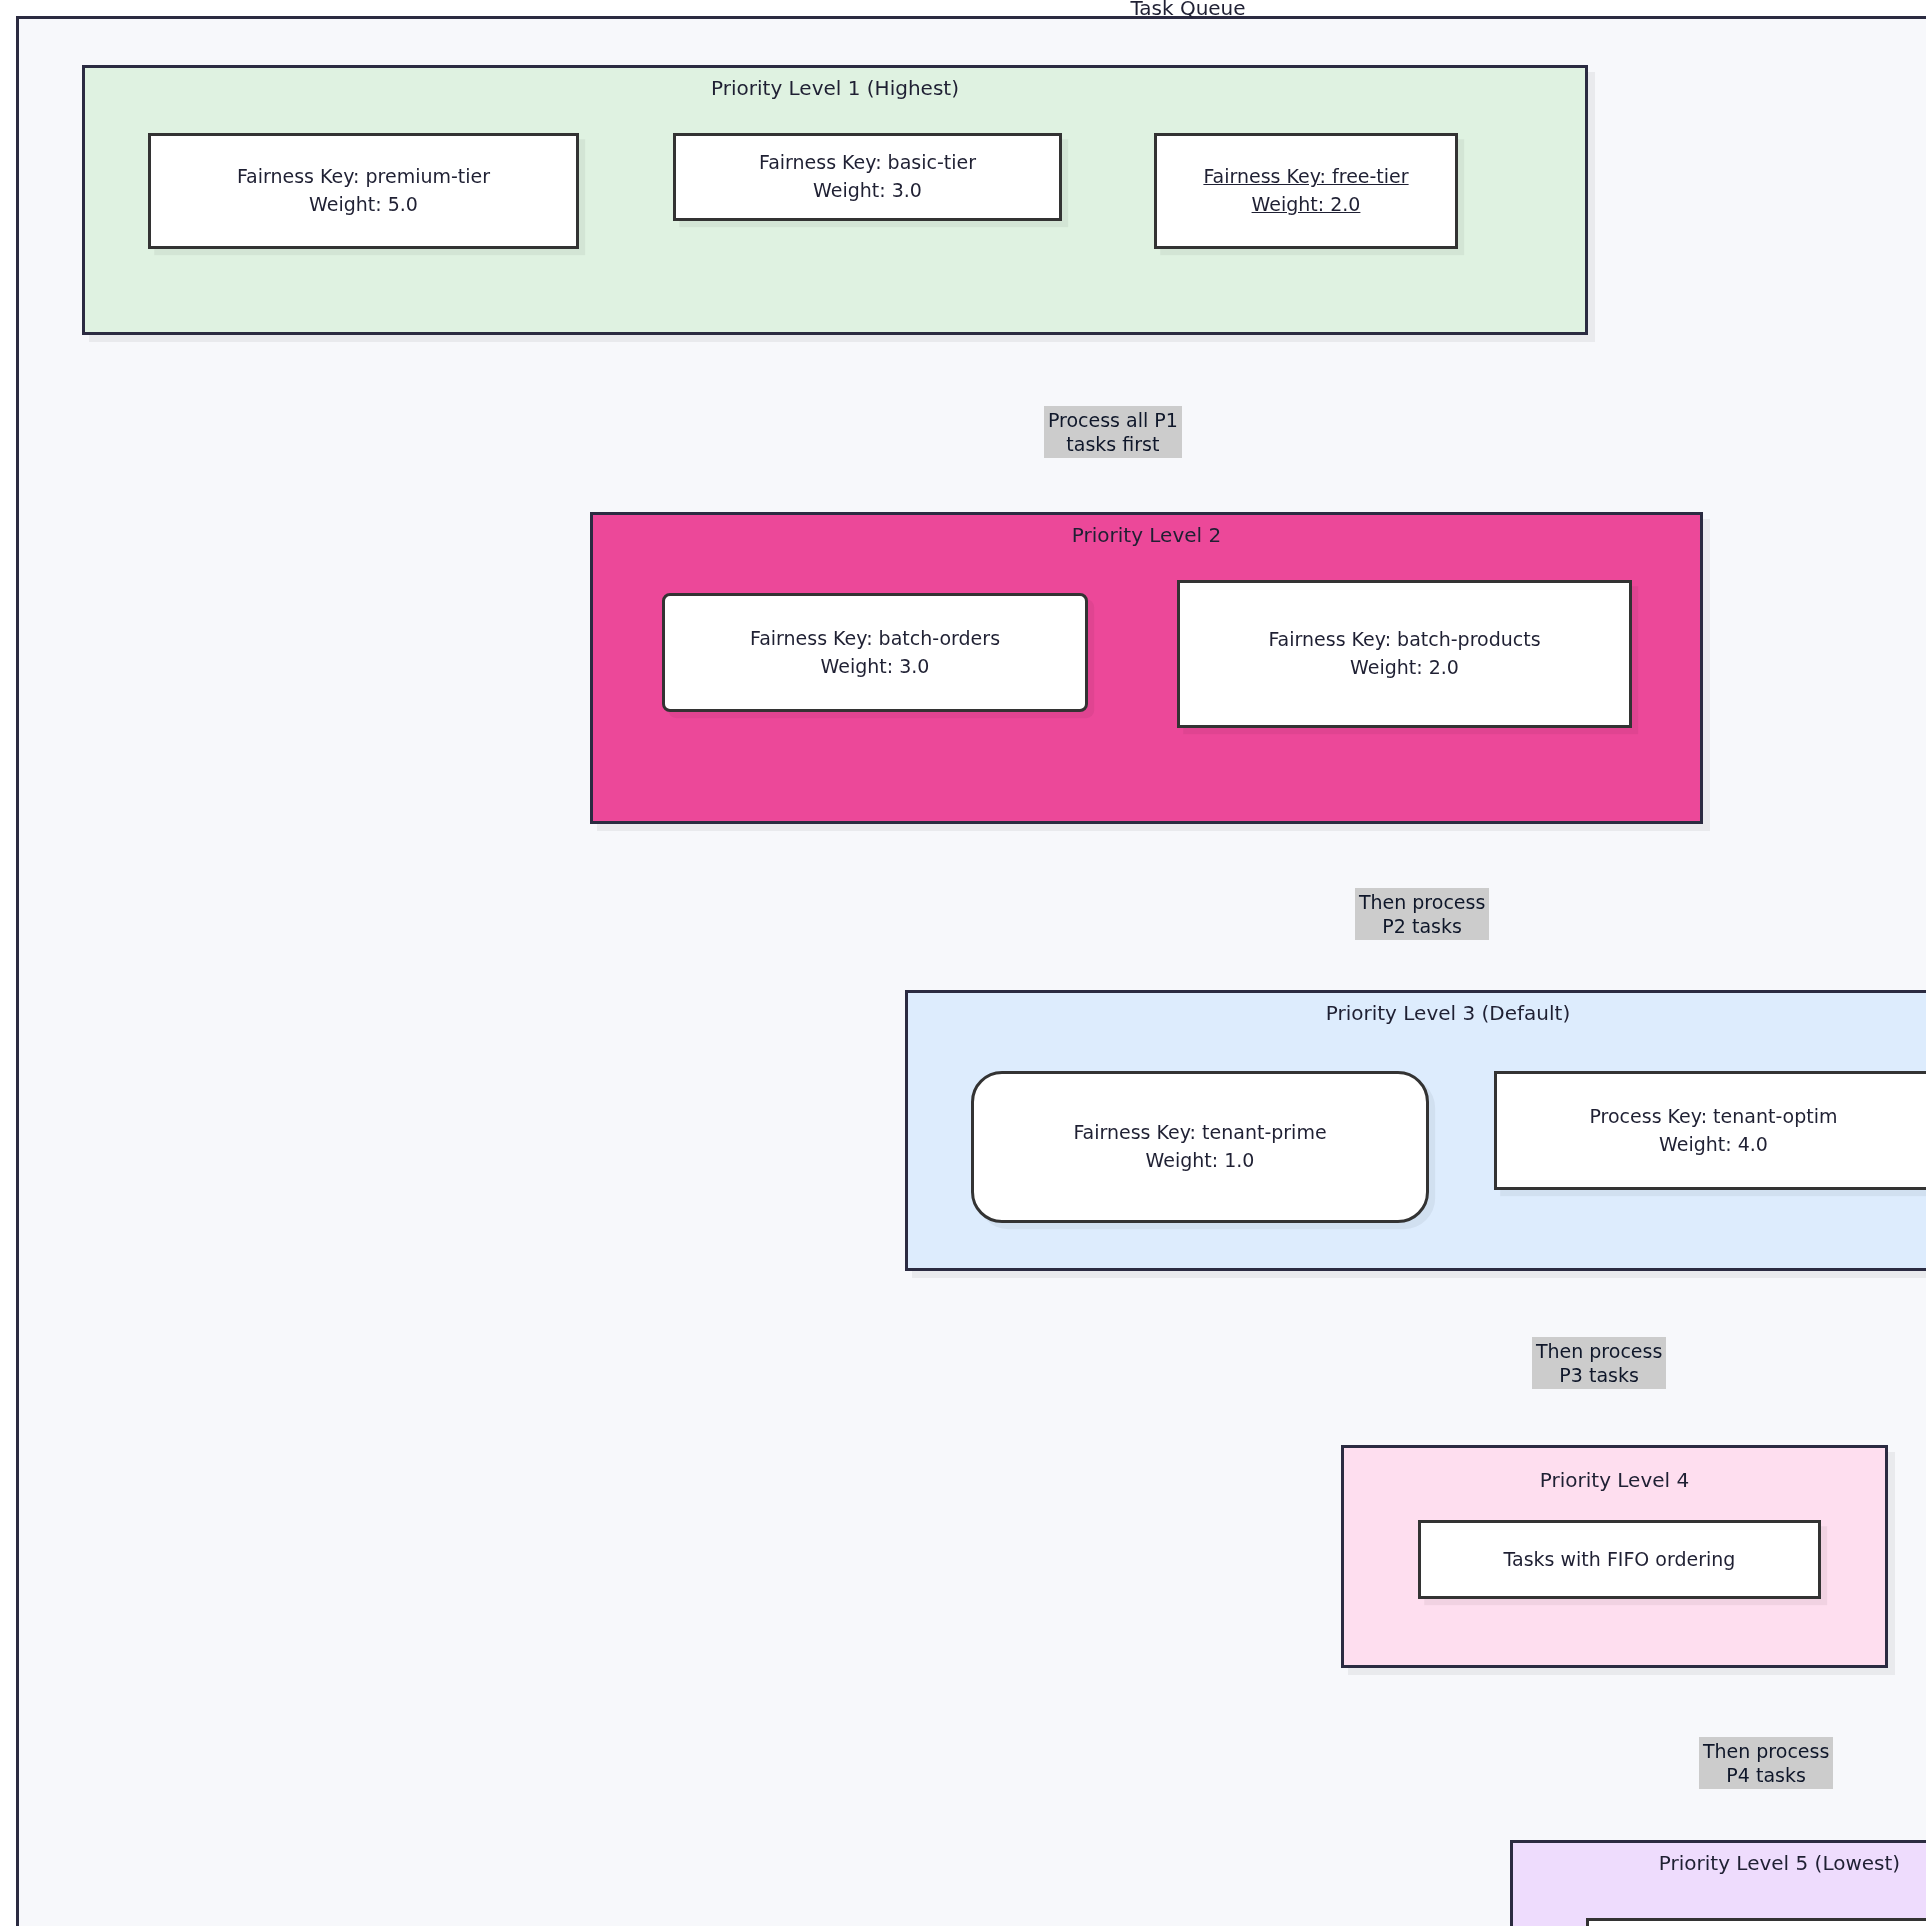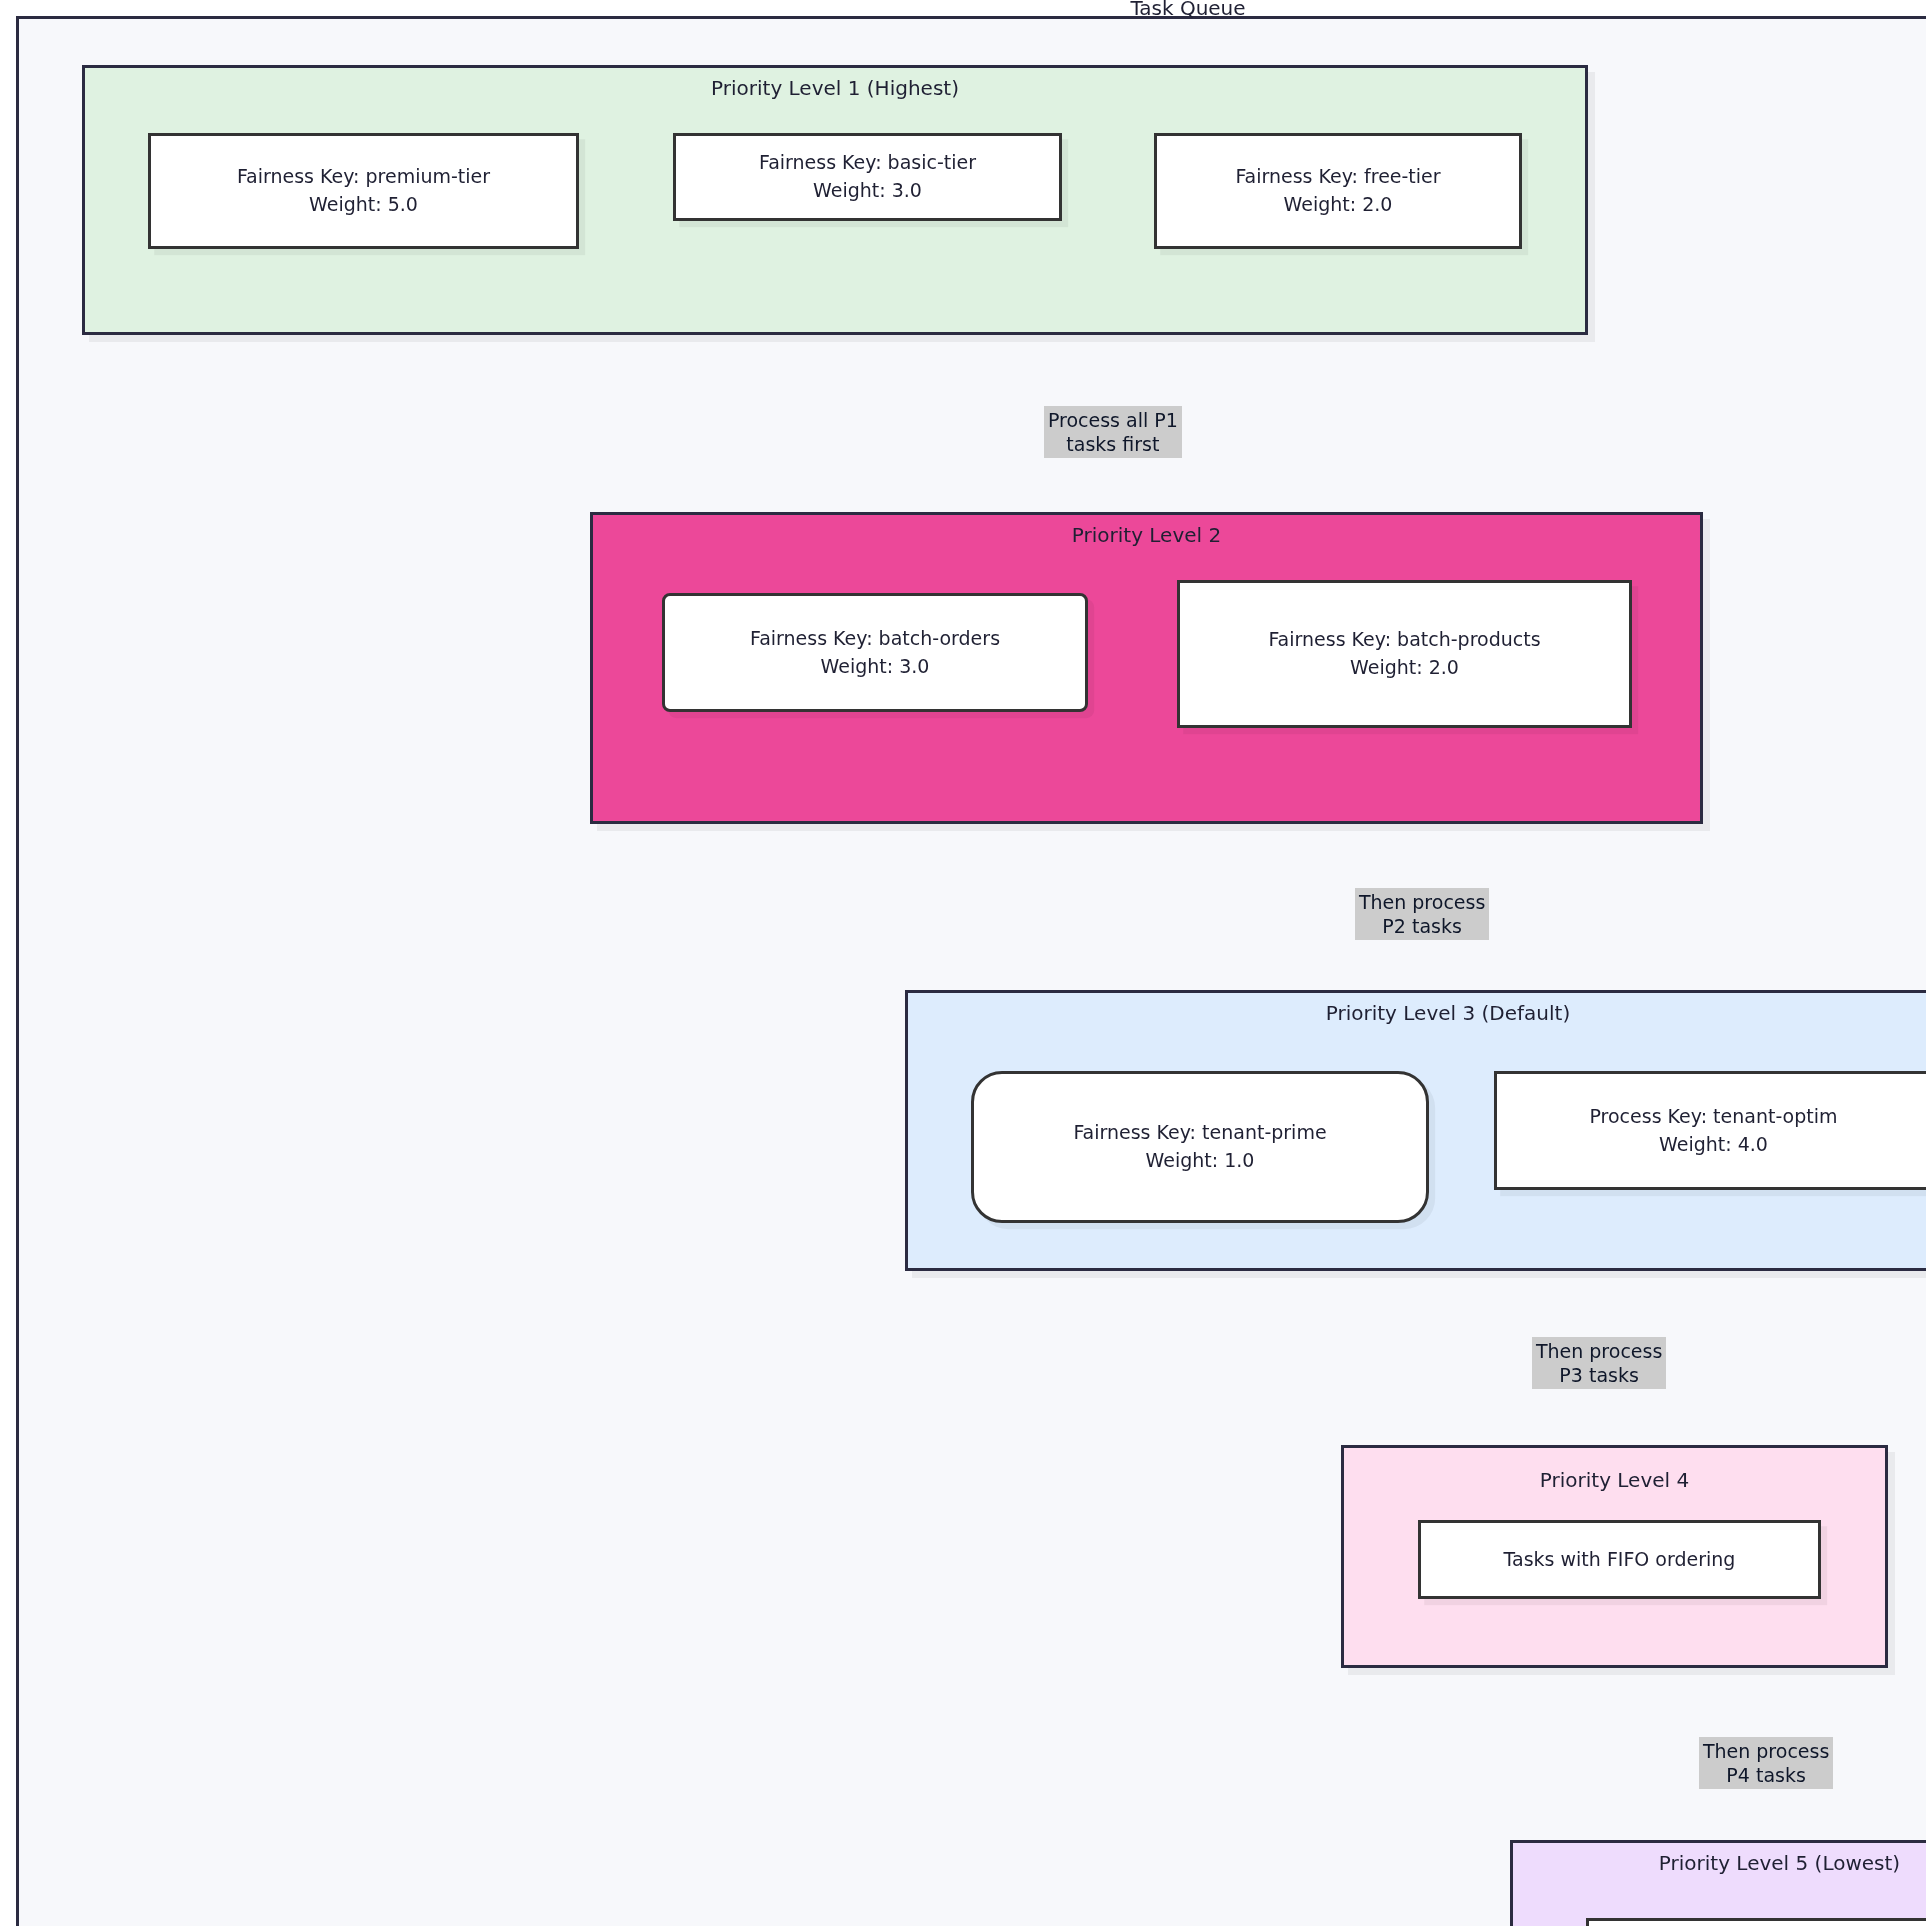--- a/index.html
+++ b/index.html
@@ -99,21 +99,21 @@
     color: #1f2033;
     font-size: 19px;
     line-height: 1.45;
     box-shadow: 6.2px 6.2px 0 0 rgba(0,0,0,0.05);
   }
   .node span { display: block; white-space: nowrap; }
   .node.wrap span { white-space: normal; }
 
   #n-premium { left: 148px;  top: 133px;  width: 431px; height: 116px; }
   #n-basic   { left: 673px; top: 133px;  width: 389px; height: 88px; }
-  #n-free    { left: 1154px; top: 133px;  width: 368px;  height: 116px; }
+  #n-free    { left: 1154px; top: 133px;  width: 304px;  height: 116px; text-decoration: underline; }
 
   #n-border  { left: 662px; top: 593px; width: 426px; height: 119px; border-radius: 8px; }
   #n-bprod   { left: 1177px; top: 580px; width: 455px; height: 148px; }
 
   #n-tprime  { left: 971px; top: 1071px; width: 458px; height: 152px; border-radius: 31px; }
   #n-toptim  { left: 1494px; top: 1071px; width: 439px; height: 119px; }
 
   #n-fifo4   { left: 1418px; top: 1520px; width: 403px; height: 79px; }
   #n-fifo5   { left: 1586px; top: 1918px; width: 395px; height: 79px; }
 

